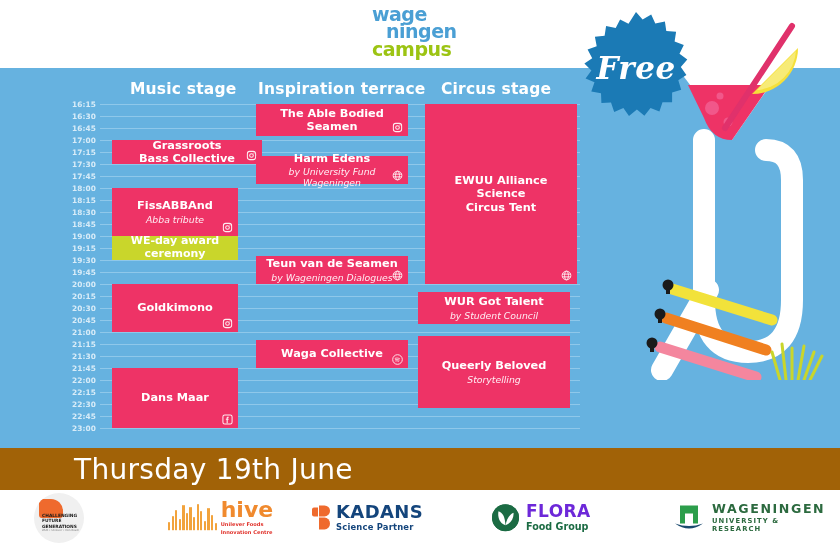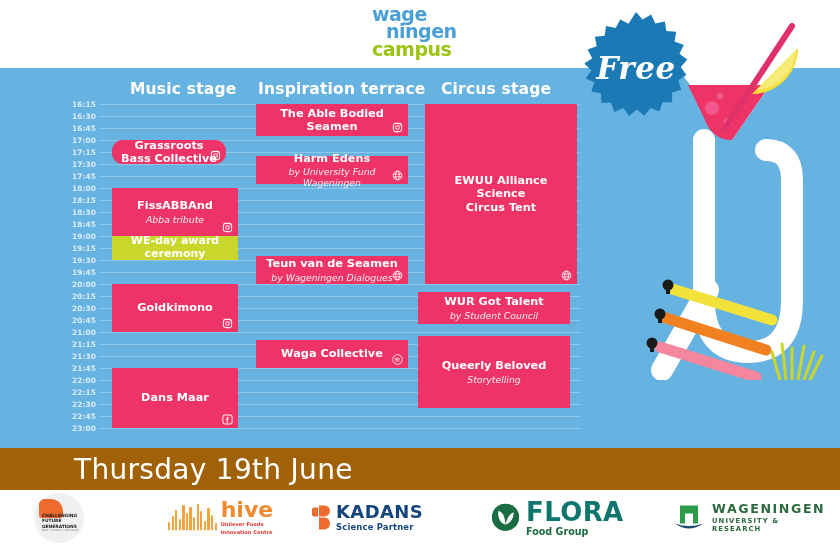--- a/index.html
+++ b/index.html
@@ -167,21 +167,21 @@
   .kad-wrap{ display:flex; flex-direction:column; }
   .kad-word{ color:#14457c; font-size:18px; font-weight:bold; letter-spacing:0.4px; line-height:1;}
   .kad-sub{ color:#14457c; font-size:8.4px; font-weight:bold; letter-spacing:0.2px; line-height:1.2; margin-top:1px;}
 
   .sp4{ left:492px; }
   .flora-mark{
     width:27px; height:27px; border-radius:50%; background:#1b6b43;
     margin-right:7px; position:relative;
   }
   .flora-wrap{ display:flex; flex-direction:column; }
-  .flora-word{ color:#0f766e; font-size:26px; font-weight:bold; letter-spacing:0.4px; line-height:1;}
+  .flora-word{ color:#6d28d9; font-size:17px; font-weight:bold; letter-spacing:0.4px; line-height:1;}
   .flora-sub{ color:#1b6b43; font-size:9.6px; font-weight:bold; line-height:1.2; margin-top:1px;}
 
   .sp5{ left:674px; }
   .wur-mark{ width:30px; height:28px; position:relative; margin-right:8px;}
   .wur-wrap{ display:flex; flex-direction:column; }
   .wur-word{ color:#2c6a3f; font-size:12.6px; font-weight:bold; letter-spacing:1.6px; line-height:1;}
   .wur-sub{ color:#2c6a3f; font-size:6.8px; font-weight:bold; letter-spacing:1.1px; line-height:1.2; margin-top:2px;}
 </style>
 </head>
 <body>
@@ -257,21 +257,21 @@
       <div class="tlabel" style="top: 32px;">17:00</div>
       <div class="rowline" style="top: 48px;"></div>
       <div class="tlabel" style="top: 44px;">17:15</div>
       <div class="rowline" style="top: 60px;"></div>
       <div class="tlabel" style="top: 56px;">17:30</div>
       <div class="rowline" style="top: 72px;"></div>
       <div class="tlabel" style="top: 68px;">17:45</div>
       <div class="rowline" style="top: 84px;"></div>
       <div class="tlabel" style="top: 80px;">18:00</div>
       <div class="rowline" style="top: 96px;"></div>
-      <div class="tlabel" style="top: 92px; font-style: italic;">18:15</div>
+      <div class="tlabel" style="top: 92px;">18:15</div>
       <div class="rowline" style="top: 108px;"></div>
       <div class="tlabel" style="top: 104px;">18:30</div>
       <div class="rowline" style="top: 120px;"></div>
       <div class="tlabel" style="top: 116px;">18:45</div>
       <div class="rowline" style="top: 132px;"></div>
       <div class="tlabel" style="top: 128px;">19:00</div>
       <div class="rowline" style="top: 144px;"></div>
       <div class="tlabel" style="top: 140px;">19:15</div>
       <div class="rowline" style="top: 156px;"></div>
       <div class="tlabel" style="top: 152px;">19:30</div>
@@ -296,21 +296,21 @@
       <div class="rowline" style="top: 276px;"></div>
       <div class="tlabel" style="top: 272px;">22:00</div>
       <div class="rowline" style="top: 288px;"></div>
       <div class="tlabel" style="top: 284px;">22:15</div>
       <div class="rowline" style="top: 300px;"></div>
       <div class="tlabel" style="top: 296px;">22:30</div>
       <div class="rowline" style="top: 312px;"></div>
       <div class="tlabel" style="top: 308px;">22:45</div>
       <div class="rowline" style="top: 324px;"></div>
       <div class="tlabel" style="top: 320px;">23:00</div>
-      <div class="ev" style="left: 52px; width: 114px; top: 36px; height: 24px; border-radius: 11px;">
+      <div class="ev" style="left: 52px; width: 150px; top: 36px; height: 24px;">
         <div class="t">Grassroots<br>Bass Collective</div>
         <div class="ico">
           <svg viewBox="0 0 24 24" fill="none" stroke="#fff" stroke-width="2.2">
             <rect x="3" y="3" width="18" height="18" rx="5"></rect>
             <circle cx="12" cy="12" r="4"></circle>
             <circle cx="17.4" cy="6.6" r="1.3" fill="#fff" stroke="none"></circle>
           </svg>
         </div>
       </div>
       <div class="ev" style="left: 52px; width: 126px; top: 84px; height: 48px;">

